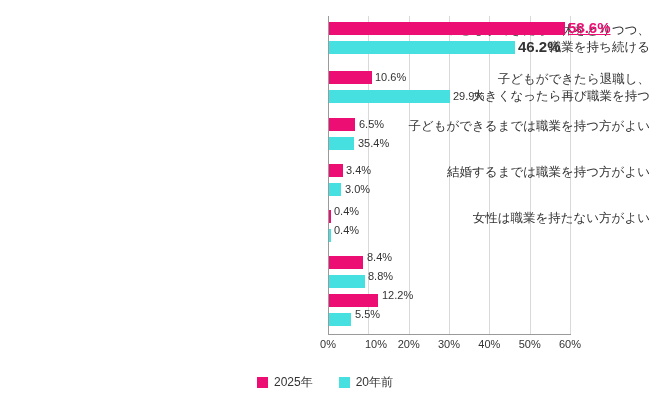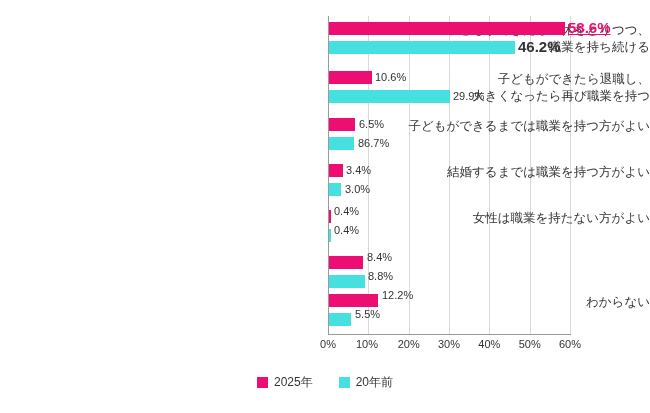--- a/index.html
+++ b/index.html
@@ -120,21 +120,21 @@
   <div class="x-axis-line"></div>
 
   <div class="gridline" style="left:368.3px; top:16px;"></div>
   <div class="gridline" style="left:408.7px; top:16px;"></div>
   <div class="gridline" style="left:449px; top:16px;"></div>
   <div class="gridline" style="left:489.3px; top:16px;"></div>
   <div class="gridline" style="left:529.7px; top:16px;"></div>
   <div class="gridline" style="left:570px; top:16px;"></div>
 
   <div class="tick-label" style="left:328px;">0%</div>
-  <div class="tick-label" style="left:367px;">10%</div>
+  <div class="tick-label" style="left:376px;">10%</div>
   <div class="tick-label" style="left:408.7px;">20%</div>
   <div class="tick-label" style="left:449px;">30%</div>
   <div class="tick-label" style="left:489.3px;">40%</div>
   <div class="tick-label" style="left:529.7px;">50%</div>
   <div class="tick-label" style="left:570px;">60%</div>
 
   <div class="cat-label" style="top:22px;">子どもができたら産休をとりつつ、
 職業を持ち続ける</div>
   <div class="bar s2025" style="left:329px; top:22px; width:236.3px;"></div>
   <div class="bar-value big" style="left:568px; top:20px;">58.6%</div>
@@ -145,40 +145,39 @@
 大きくなったら再び職業を持つ</div>
   <div class="bar s2025" style="left:329px; top:71px; width:42.7px;"></div>
   <div class="bar-value" style="left:375px; top:71px;">10.6%</div>
   <div class="bar s20ago" style="left:329px; top:90px; width:120.6px;"></div>
   <div class="bar-value" style="left:453px; top:90px;">29.9%</div>
 
   <div class="cat-label" style="top:118px;">子どもができるまでは職業を持つ方がよい</div>
   <div class="bar s2025" style="left:329px; top:118px; width:26.2px;"></div>
   <div class="bar-value" style="left:359px; top:118px;">6.5%</div>
   <div class="bar s20ago" style="left:329px; top:137px; width:25.4px;"></div>
-  <div class="bar-value" style="left:358px; top:137px;">86.7%</div>
+  <div class="bar-value" style="left:358px; top:137px;">35.4%</div>
 
   <div class="cat-label" style="top:164px;">結婚するまでは職業を持つ方がよい</div>
   <div class="bar s2025" style="left:329px; top:164px; width:13.7px;"></div>
   <div class="bar-value" style="left:346px; top:164px;">3.4%</div>
   <div class="bar s20ago" style="left:329px; top:183px; width:12.1px;"></div>
   <div class="bar-value" style="left:345px; top:183px;">3.0%</div>
 
   <div class="cat-label" style="top:210px;">女性は職業を持たない方がよい</div>
   <div class="bar s2025" style="left:329px; top:210px; width:2px;"></div>
   <div class="bar-value" style="left:334px; top:205px;">0.4%</div>
   <div class="bar s20ago" style="left:329px; top:229px; width:2px;"></div>
   <div class="bar-value" style="left:334px; top:224px;">0.4%</div>
 
   <div class="bar s2025" style="left:329px; top:256px; width:33.9px;"></div>
   <div class="bar-value" style="left:367px; top:251px;">8.4%</div>
   <div class="bar s20ago" style="left:329px; top:275px; width:35.5px;"></div>
   <div class="bar-value" style="left:368px; top:270px;">8.8%</div>
 
-  <div class="cat-label" style="top:294px;">わからない</div>
   <div class="bar s2025" style="left:329px; top:294px; width:49.2px;"></div>
   <div class="bar-value" style="left:382px; top:289px;">12.2%</div>
   <div class="bar s20ago" style="left:329px; top:313px; width:22.2px;"></div>
   <div class="bar-value" style="left:355px; top:308px;">5.5%</div>
 
   <div class="legend">
     <div class="legend-item">
       <span class="legend-swatch" style="background:#ec0e72;"></span>
       <span>2025年</span>
     </div>

